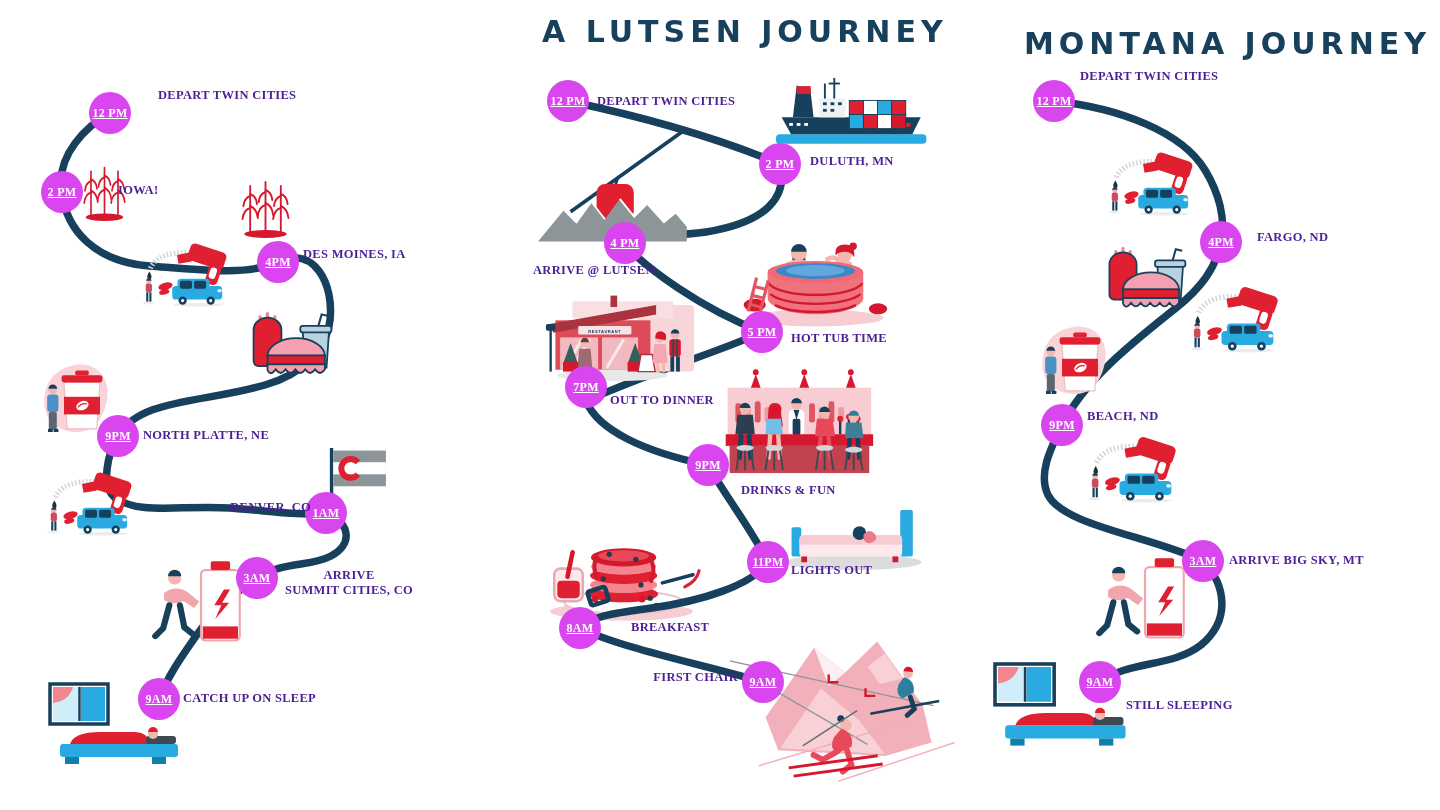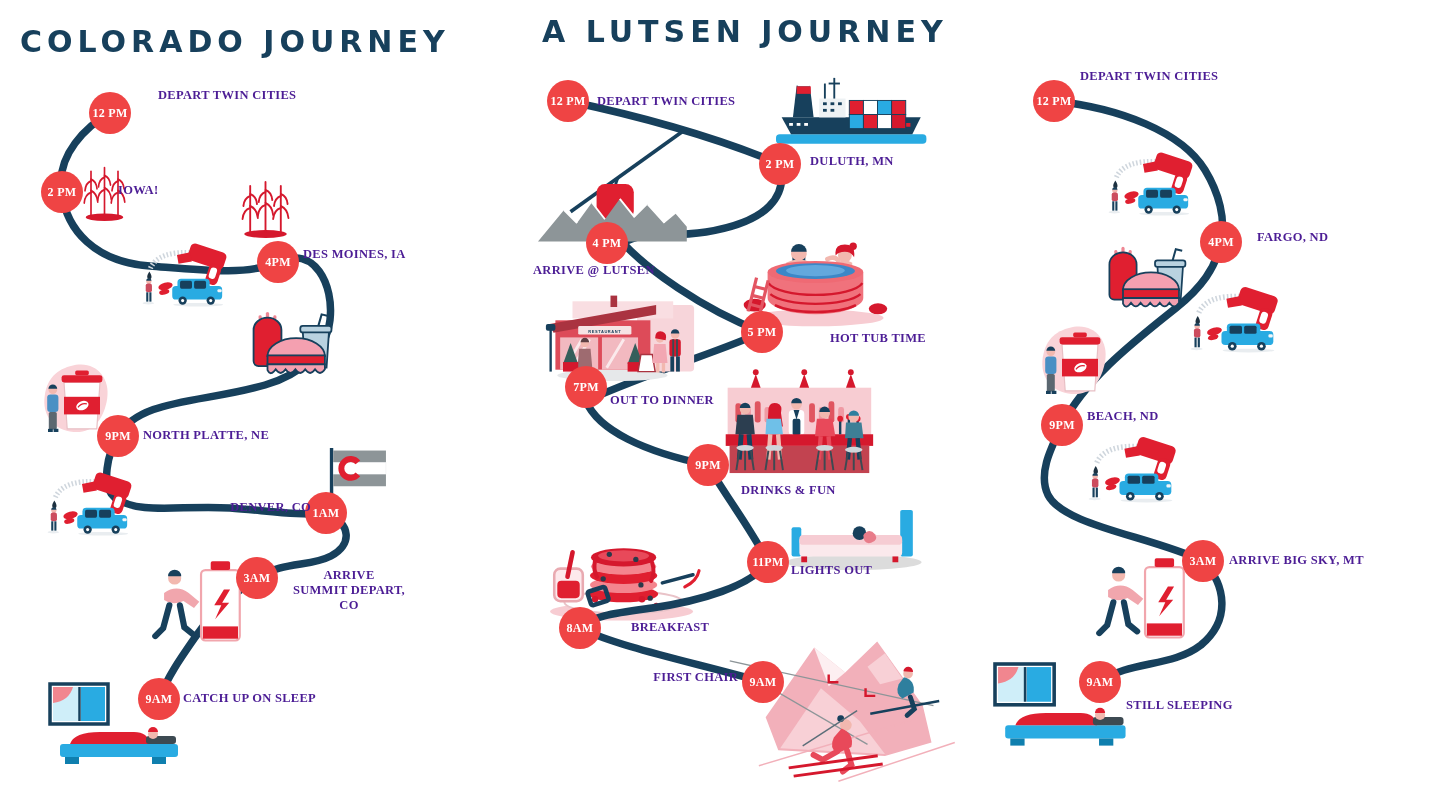--- a/index.html
+++ b/index.html
@@ -1,35 +1,35 @@
 <!DOCTYPE html>
 <html><head>
 <meta charset="utf-8">
 <style>
   html,body{margin:0;padding:0;background:#fff;}
   #canvas{position:relative;width:1440px;height:810px;background:#fff;overflow:hidden;
           font-family:"Liberation Serif",serif;}
   .title{position:absolute;color:#17405c;font-family:"DejaVu Sans",sans-serif;font-weight:bold;
          font-size:30px;letter-spacing:5px;white-space:nowrap;z-index:4;}
-  .node{position:absolute;width:42px;height:42px;border-radius:50%;background:#ef4444;color:#fff;
+  .node{position:absolute;width:42px;height:42px;border-radius:50%;background:#d946ef;color:#fff;
         display:flex;align-items:center;justify-content:center;
-        font:bold 12px "Liberation Serif",serif;letter-spacing:.3px;z-index:3;}
+        font:bold 12px "Liberation Serif",serif;letter-spacing:.3px;z-index:3;text-decoration:underline;}
   .lbl{position:absolute;color:#4c1d95;font:bold 12.5px "Liberation Serif",serif;
        letter-spacing:.3px;white-space:nowrap;z-index:3;}
   .lbl.center{text-align:center;white-space:normal;line-height:1.2;}
   .lbl.right{text-align:right;}
   svg{position:absolute;left:0;top:0;z-index:1;}
 </style>
 </head>
 <body>
 
 <div id="canvas">
 
-  <div class="title" style="left:20px;top:24px">COLORADO JOURNEY</div>
   <div class="title" style="left:542px;top:14px">A LUTSEN JOURNEY</div>
+  <div class="title" style="left:1024px;top:26px">MONTANA JOURNEY</div>
 
   <svg width="1440" height="810" viewBox="0 0 1440 810">
     <defs>
 
       <g id="g-corn">
         <ellipse cx="30" cy="56" rx="25" ry="4" fill="#d5182d"></ellipse>
         <g stroke="#d5182d" stroke-width="2.2" fill="none" stroke-linecap="round">
           <path d="M12,54 V8"></path>
             <path d="M12,18 q-7,2 -8,10"></path>
             <path d="M12,16 q7,2 8,10"></path>
@@ -447,37 +447,37 @@
   <div class="node" style="left:305px;top:492px">1AM</div>
   <div class="node" style="left:236px;top:557px">3AM</div>
   <div class="node" style="left:138px;top:678px">9AM</div>
   <div class="lbl" style="left:158px;top:88px">DEPART TWIN CITIES</div>
   <div class="lbl" style="left:118px;top:183px">IOWA!</div>
   <div class="lbl" style="left:303px;top:247px">DES MOINES, IA</div>
   <div class="lbl" style="left:143px;top:428px">NORTH PLATTE, NE</div>
   <div class="lbl right" style="left:226px;top:500px;width:85px">DENVER, CO</div>
   <div class="lbl center" style="left:283px;top:568px;width:132px">
     <div>ARRIVE</div>
-    <div>SUMMIT DEPART, CO</div>
+    <div>SUMMIT CITIES, CO</div>
   </div>
   <div class="lbl" style="left:183px;top:691px">CATCH UP ON SLEEP</div>
 
   <div class="node" style="left:547px;top:80px">12 PM</div>
   <div class="node" style="left:759px;top:143px">2 PM</div>
-  <div class="node" style="left:586px;top:222px">4 PM</div>
+  <div class="node" style="left:604px;top:222px">4 PM</div>
   <div class="node" style="left:741px;top:311px">5 PM</div>
   <div class="node" style="left:565px;top:366px">7PM</div>
   <div class="node" style="left:687px;top:444px">9PM</div>
   <div class="node" style="left:747px;top:541px">11PM</div>
   <div class="node" style="left:559px;top:607px">8AM</div>
   <div class="node" style="left:742px;top:661px">9AM</div>
   <div class="lbl" style="left:597px;top:94px">DEPART TWIN CITIES</div>
   <div class="lbl" style="left:810px;top:154px">DULUTH, MN</div>
   <div class="lbl" style="left:533px;top:263px">ARRIVE @ LUTSEN</div>
-  <div class="lbl" style="left:830px;top:331px">HOT TUB TIME</div>
+  <div class="lbl" style="left:791px;top:331px">HOT TUB TIME</div>
   <div class="lbl" style="left:610px;top:393px">OUT TO DINNER</div>
   <div class="lbl" style="left:741px;top:483px">DRINKS &amp; FUN</div>
   <div class="lbl" style="left:791px;top:563px">LIGHTS OUT</div>
   <div class="lbl" style="left:631px;top:620px">BREAKFAST</div>
   <div class="lbl right" style="left:650px;top:670px;width:88px">FIRST CHAIR</div>
 
   <div class="node" style="left:1033px;top:80px">12 PM</div>
   <div class="node" style="left:1200px;top:221px">4PM</div>
   <div class="node" style="left:1041px;top:404px">9PM</div>
   <div class="node" style="left:1182px;top:540px">3AM</div>

